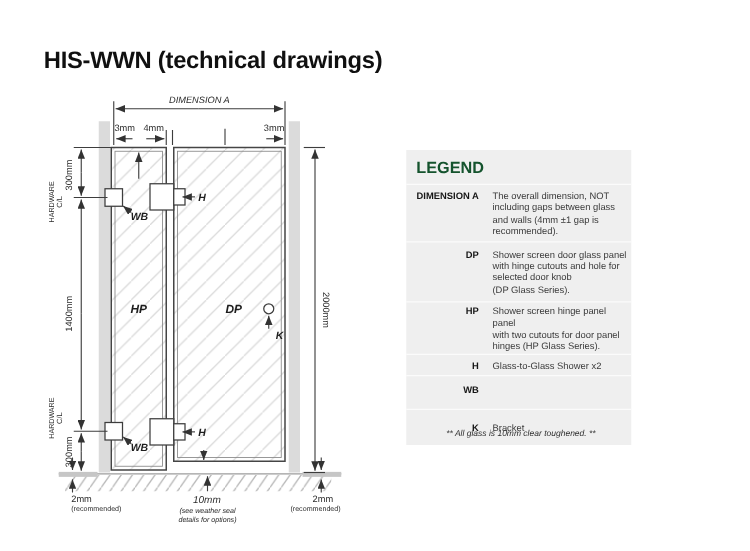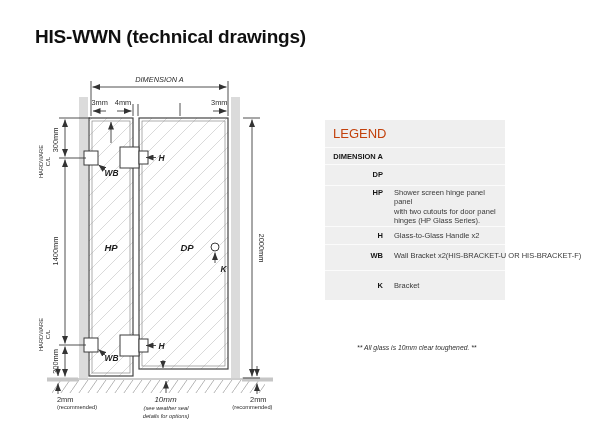--- a/index.html
+++ b/index.html
@@ -1,36 +1,36 @@
 <!DOCTYPE html>
 <html><head>
 <meta charset="utf-8">
 <style>
   html,body{margin:0;padding:0;background:#fff;}
   .canvas{position:relative;width:600px;height:441px;background:#ffffff;overflow:hidden;
           font-family:"Liberation Sans",sans-serif;}
-  .page-title{position:absolute;left:35px;top:26px;font-size:19px;font-weight:bold;
+  .page-title{position:absolute;left:35px;top:38px;font-size:19px;font-weight:bold;
               color:#101010;letter-spacing:-0.2px;}
   svg{position:absolute;left:0;top:0;}
 
   
   .t-dim{font-family:"Liberation Sans",sans-serif;font-size:7.4px;fill:#2b2b2b;}
   .t-sm{font-family:"Liberation Sans",sans-serif;font-size:6px;fill:#2b2b2b;}
   .t-tiny{font-family:"Liberation Sans",sans-serif;font-size:5.7px;fill:#2b2b2b;}
   .t-ital{font-style:italic;}
   .t-callout{font-family:"Liberation Sans",sans-serif;font-size:8.4px;font-weight:bold;
              font-style:italic;fill:#1d1d1d;}
   .t-panel{font-family:"Liberation Sans",sans-serif;font-size:9.5px;font-weight:bold;
            font-style:italic;fill:#1d1d1d;}
 
   
   .legend{position:absolute;left:325px;top:120px;width:180px;background:#efefef;
           color:#1a1a1a;}
-  .legend-header{font-size:13px;font-weight:normal;padding:6px 0 6px 8px;
-                 border-bottom:1px solid #fbfbfb;color:#c2410c;}
+  .legend-header{font-size:13px;font-weight:bold;padding:6px 0 6px 8px;
+                 border-bottom:1px solid #fbfbfb;color:#14532d;}
   .legend-row{display:flex;border-bottom:1px solid #fbfbfb;}
   .legend-row .term{flex:none;width:58px;text-align:right;padding-right:11px;
                     font-size:7.5px;font-weight:bold;line-height:9.4px;color:#161616;}
   .legend-row .desc{font-size:7.5px;line-height:9.4px;color:#3a3a3a;white-space:pre-line;}
   .row-dima{padding:4px 0 3px;}
   .row-dp{padding:5px 0 5px;}
   .row-hp{padding:2px 0 1px;}
   .row-h{padding:4px 0 3px;}
   .row-wb{padding:6px 0 10px;}
   .row-wb .desc{white-space:pre;}
@@ -175,37 +175,44 @@
     <text class="t-tiny t-ital" x="166" y="417.5" text-anchor="middle">details for options)</text>
     <text class="t-dim" x="266.5" y="401.5" text-anchor="end">2mm</text>
     <text class="t-tiny" x="272.5" y="409" text-anchor="end">(recommended)</text>
   </svg>
 
   <div class="legend">
     <div class="legend-header">LEGEND</div>
 
     <div class="legend-row row-dima">
       <div class="term">DIMENSION A</div>
+      <div class="desc">The overall dimension, NOT
+including gaps between glass
+and walls (4mm ±1 gap is
+recommended).</div>
     </div>
     <div class="legend-row row-dp">
       <div class="term">DP</div>
+      <div class="desc">Shower screen door glass panel
+with hinge cutouts and hole for
+selected door knob
+(DP Glass Series).</div>
     </div>
     <div class="legend-row row-hp">
       <div class="term">HP</div>
       <div class="desc">Shower screen hinge panel panel
 with two cutouts for door panel
 hinges (HP Glass Series).</div>
     </div>
     <div class="legend-row row-h">
       <div class="term">H</div>
-      <div class="desc">Glass-to-Glass Handle x2</div>
+      <div class="desc">Glass-to-Glass Shower x2</div>
     </div>
     <div class="legend-row row-wb">
       <div class="term">WB</div>
-      <div class="desc">Wall Bracket x2(HIS-BRACKET-U OR HIS-BRACKET-F)</div>
     </div>
     <div class="legend-row row-k">
       <div class="term">K</div>
       <div class="desc">Bracket</div>
     </div>
   </div>
 
   <div class="legend-footnote">** All glass is 10mm clear toughened. **</div>
 
 </div>

